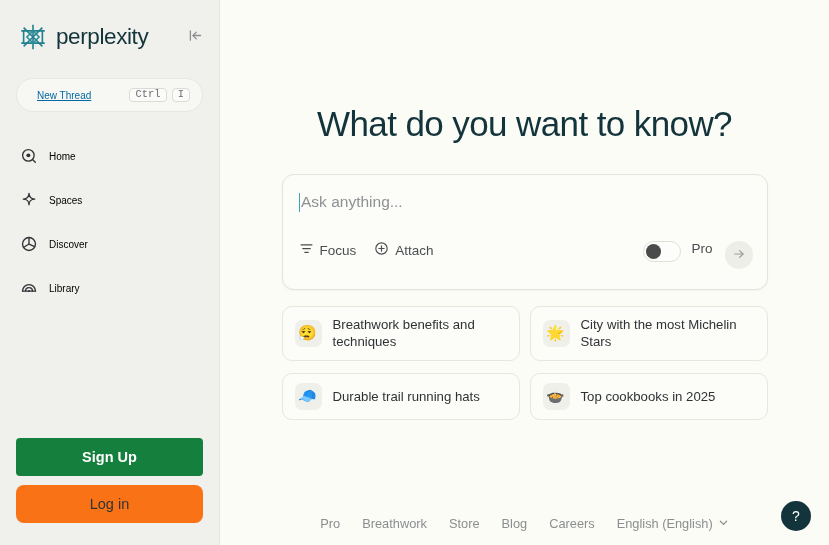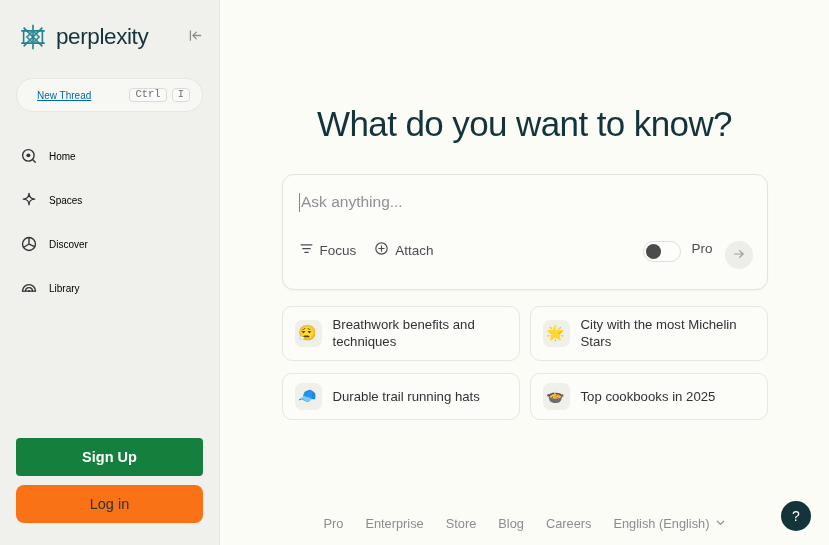--- a/index.html
+++ b/index.html
@@ -342,21 +342,21 @@
         <span class="card-text">Durable trail running hats</span>
       </div>
       <div class="card">
         <span class="card-emoji">🍲</span>
         <span class="card-text">Top cookbooks in 2025</span>
       </div>
     </section>
 
     <footer class="footer">
       <span class="footer-link">Pro</span>
-      <span class="footer-link">Enterprise</span>
+      <span class="footer-link">Breathwork</span>
       <span class="footer-link">Store</span>
       <span class="footer-link">Blog</span>
       <span class="footer-link">Careers</span>
       <span class="lang">
         <span class="footer-link">English (English)</span>
         <span>
           <svg viewBox="0 0 12 12" width="11" height="11" fill="none" stroke="#8b8e90" stroke-width="1.3" stroke-linecap="round" stroke-linejoin="round">
             <path d="M2.6 4.6 L6 8 L9.4 4.6"></path>
           </svg>
         </span>

